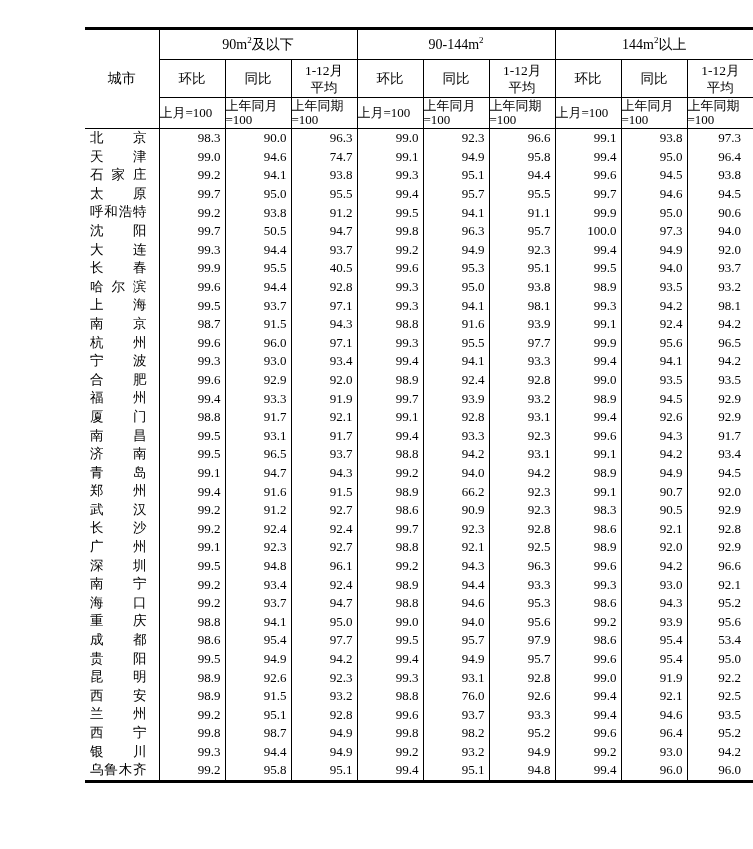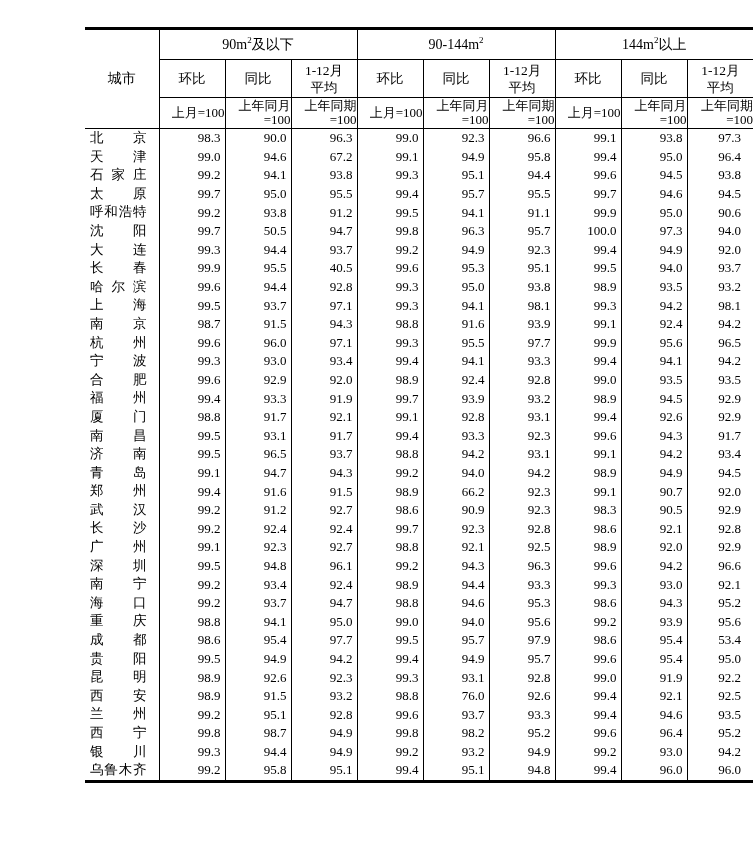--- a/index.html
+++ b/index.html
@@ -30,21 +30,21 @@
     height:29px;font-size:14px;text-align:center;vertical-align:middle;margin-top:48px;
   }
   .group-h sup{font-size:9px;line-height:0;}
   .metric-h{
     border-left:1px solid #000;border-bottom:1px solid #000;
     height:37px;font-size:13.5px;text-align:center;vertical-align:middle;
     white-space:pre-line;line-height:17px;
   }
   .base-h{
     border-left:1px solid #000;border-bottom:1px solid #000;
-    height:30px;font-size:13px;text-align:right;vertical-align:middle;
+    height:30px;font-size:13px;text-align:left;vertical-align:middle;
     white-space:pre-line;line-height:14.5px;
   }
   tbody tr{height:18.6px;}
   td.val{
     border-left:1px solid #000;text-align:right;
     padding-right:4px;font-size:13px;vertical-align:middle;
   }
   td.val.last{padding-right:12px;}
   td.city{vertical-align:middle;}
   .cityflex{
@@ -129,21 +129,21 @@
         </tr>
         <tr>
           <td class="city">
             <div class="cityflex">
               <span>天</span>
               <span>津</span>
             </div>
           </td>
           <td class="val">99.0</td>
           <td class="val">94.6</td>
-          <td class="val">67.2</td>
+          <td class="val">74.7</td>
           <td class="val">99.1</td>
           <td class="val">94.9</td>
           <td class="val">95.8</td>
           <td class="val">99.4</td>
           <td class="val">95.0</td>
           <td class="val last">96.4</td>
         </tr>
         <tr>
           <td class="city">
             <div class="cityflex">

